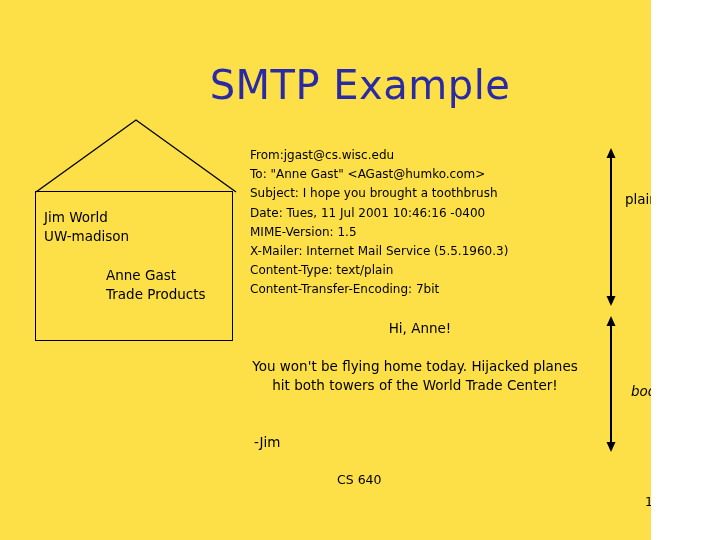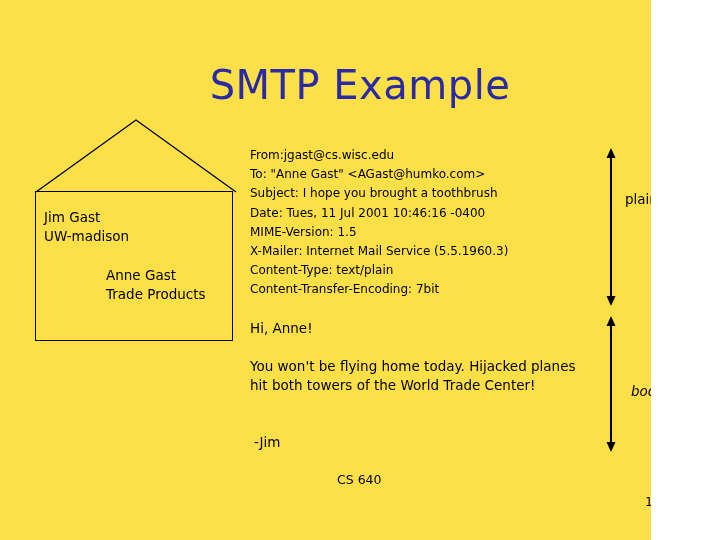--- a/index.html
+++ b/index.html
@@ -99,20 +99,21 @@
     position: absolute;
     left: 0;
     top: 173px;
     width: 340px;
   }
   .body-para {
     font-size: 13.5px;
     line-height: 19.2px;
     color: #000000;
     font-family: "DejaVu Sans", "Liberation Sans", sans-serif;
+    text-align: center;
   }
   #body-greeting { margin: 0; }
   #body-paragraph {
     margin: 0;
     padding-top: 19px;
     width: 330px;
   }
   #body-signature {
     position: absolute;
     left: 0;
@@ -166,21 +167,21 @@
 
   <div id="envelope">
 
     <svg id="envelope-flap" viewBox="0 0 204 76" width="204" height="76">
       <polyline points="2,74 102,2 202,74" fill="none" stroke="#000000" stroke-width="1.4"></polyline>
     </svg>
 
     <div id="envelope-box"></div>
 
     <div class="env-text" id="sender-block">
-      <div>Jim Gast</div>
+      <div>Jim World</div>
       <div>UW-madison</div>
     </div>
 
     <div class="env-text" id="recipient-block">
       <div>Anne Gast</div>
       <div>Trade Products</div>
     </div>
 
   </div>
 

